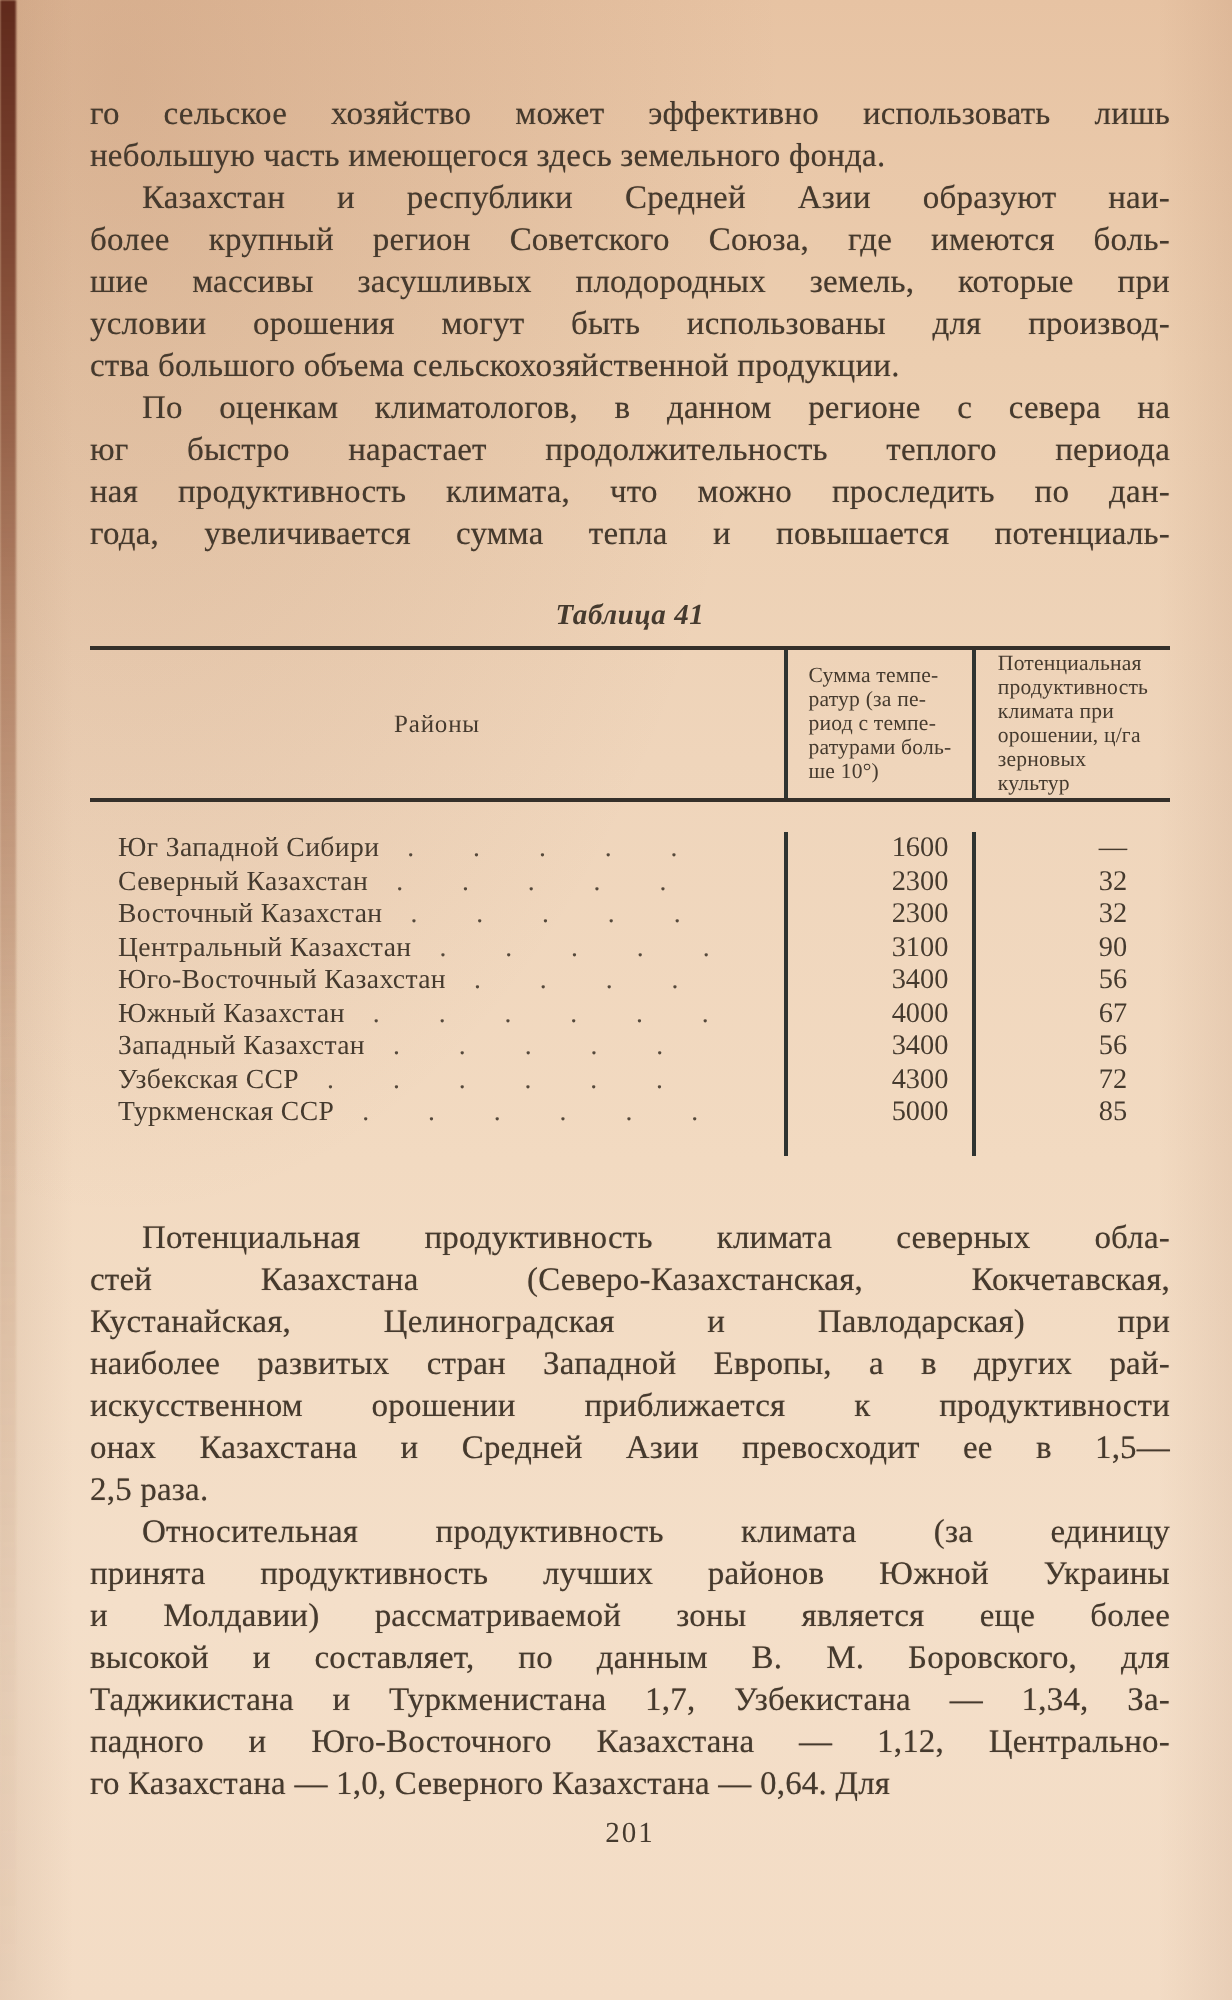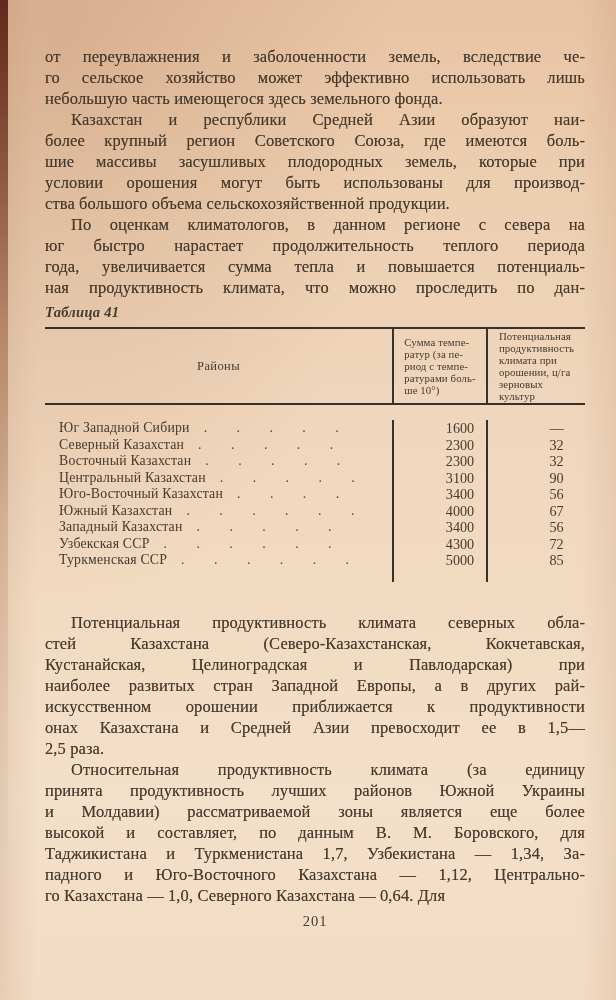--- a/index.html
+++ b/index.html
@@ -32,24 +32,24 @@
     letter-spacing: 0.1px;
     text-align: justify;
     text-align-last: justify;
     text-shadow: 0 0 0.4px rgba(70,45,25,0.55);
   }
   .ln.e { text-align-last: left; }
   .ln.ind { text-indent: 26px; }
 
   .tbl-caption {
     width: 540px;
-    margin-top: 4px;
+    margin-top: 21px;
     height: 20px;
     line-height: 20px;
-    text-align: left;
+    text-align: center;
     font-style: italic;
     font-weight: bold;
     font-size: 14.5px;
     letter-spacing: 0.3px;
   }
 
   .tbl { width: 540px; margin-top: 5px; border-top: 2px solid #35302a; }
   .thead {
     display: grid;
     grid-template-columns: 347px 96px auto;
@@ -90,38 +90,37 @@
   }
 </style>
 </head>
 <body>
 
 <div class="page">
   <div class="binding"></div>
   <div class="content">
 
     <div class="para">
-      <div class="ln">от переувлажнения и заболоченности земель, вследствие че-</div>
       <div class="ln">го сельское хозяйство может эффективно использовать лишь</div>
       <div class="ln e">небольшую часть имеющегося здесь земельного фонда.</div>
     </div>
 
     <div class="para">
       <div class="ln ind">Казахстан и республики Средней Азии образуют наи-</div>
       <div class="ln">более крупный регион Советского Союза, где имеются боль-</div>
       <div class="ln">шие массивы засушливых плодородных земель, которые при</div>
       <div class="ln">условии орошения могут быть использованы для производ-</div>
       <div class="ln e">ства большого объема сельскохозяйственной продукции.</div>
     </div>
 
     <div class="para">
       <div class="ln ind">По оценкам климатологов, в данном регионе с севера на</div>
       <div class="ln">юг быстро нарастает продолжительность теплого периода</div>
+      <div class="ln">ная продуктивность климата, что можно проследить по дан-</div>
       <div class="ln">года, увеличивается сумма тепла и повышается потенциаль-</div>
-      <div class="ln">ная продуктивность климата, что можно проследить по дан-</div>
     </div>
 
     <div class="tbl-caption">Таблица 41</div>
 
     <div class="tbl">
       <div class="thead">
         <div class="th th1">Районы</div>
         <div class="th th2">Сумма темпе-
 ратур (за пе-
 риод с темпе-

